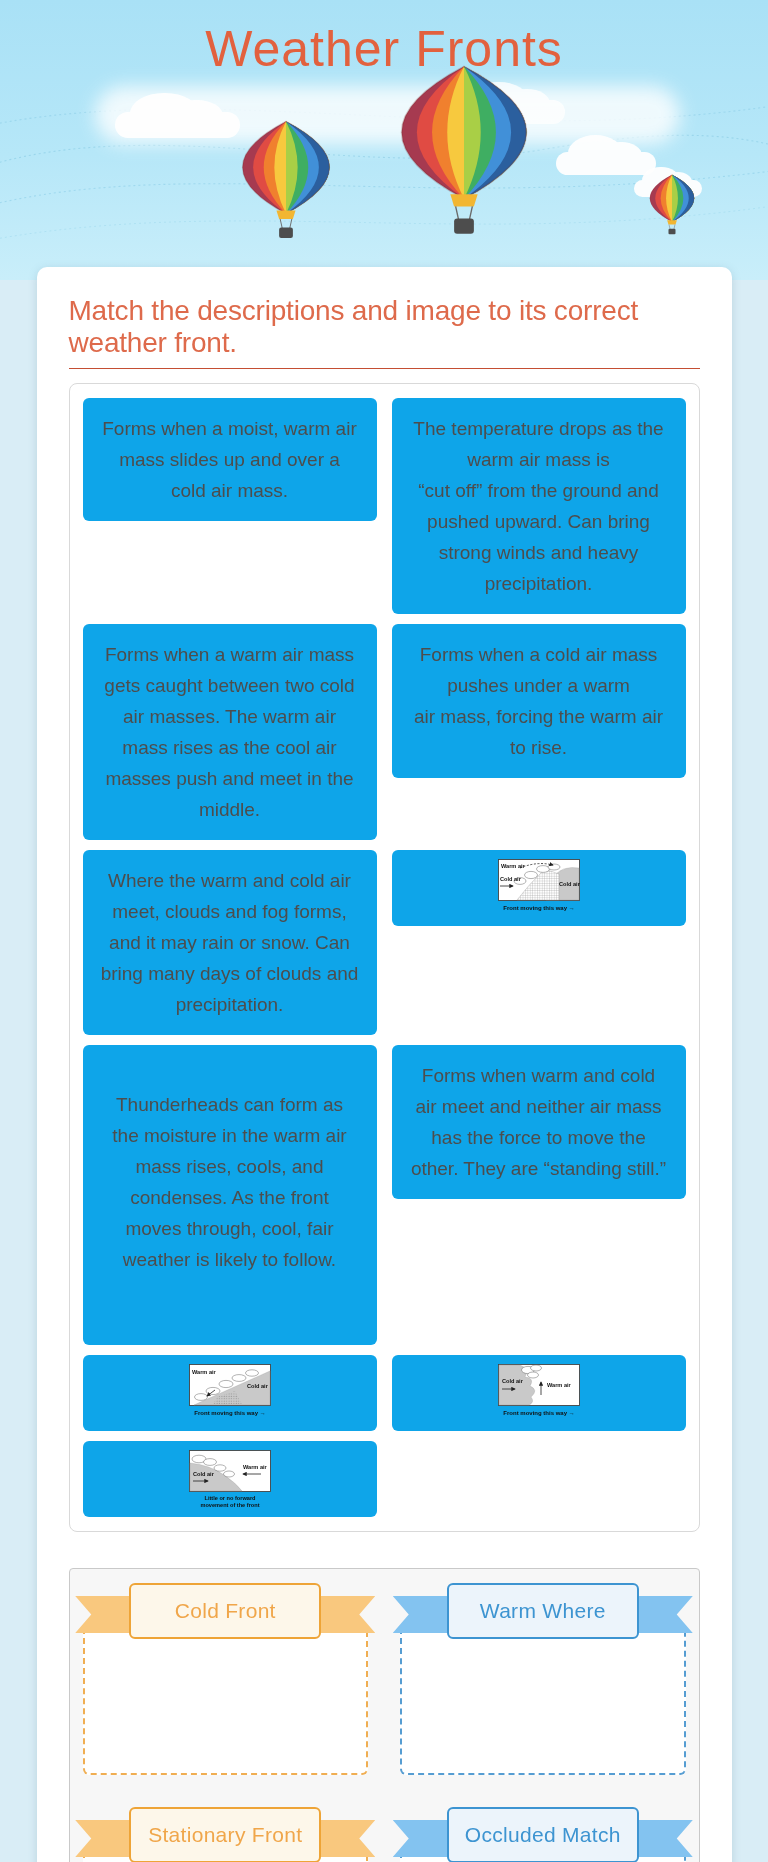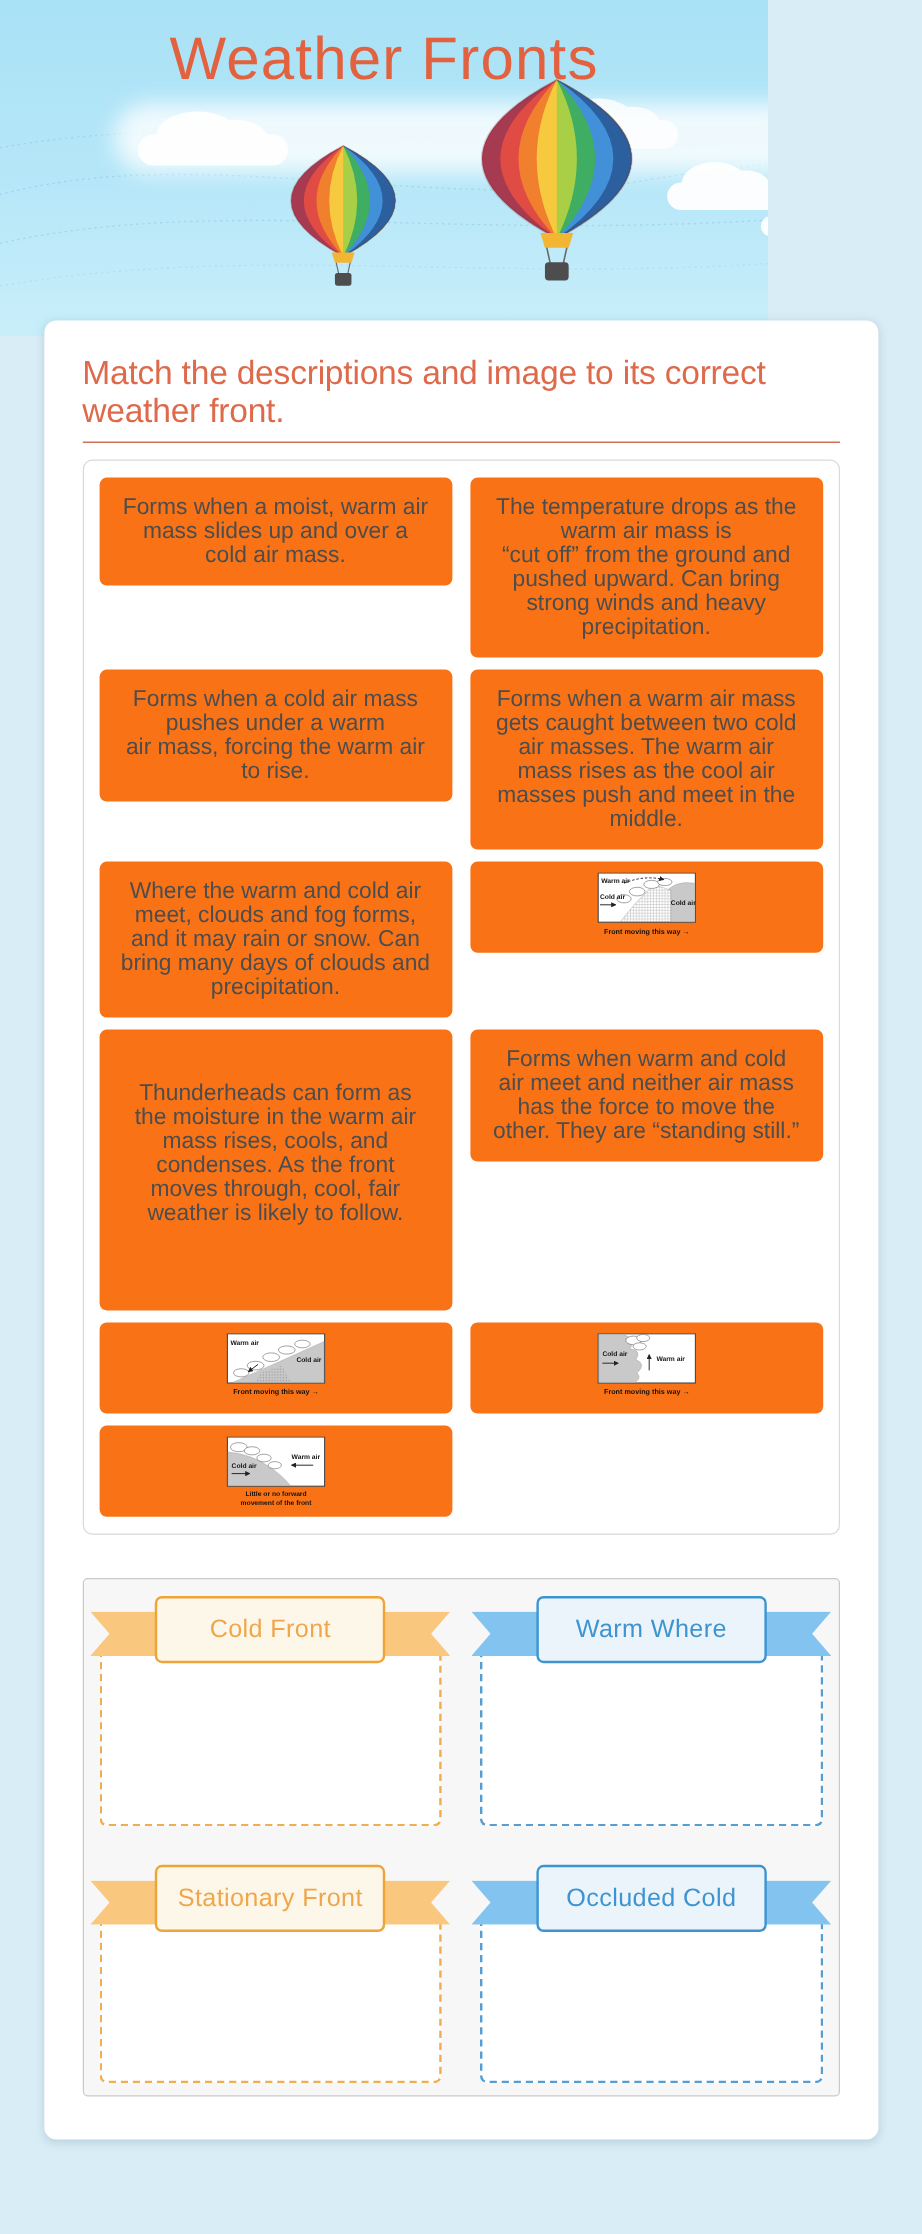--- a/index.html
+++ b/index.html
@@ -6,21 +6,21 @@
   html,body { width:768px; }
   body {
     font-family:"Liberation Sans", sans-serif;
     background:#d9edf6;
     min-height:1862px;
     position:relative;
   }
 
   
   .sky {
-    position:relative; width:640px; height:280px; overflow:hidden;
+    position:relative; width:768px; height:280px; overflow:hidden;
     background:linear-gradient(180deg,#a9e1f6 0%,#b6e7f8 55%,#c9eefa 100%);
   }
   .sky svg.arcs { position:absolute; inset:0; }
   .haze {
     position:absolute; left:95px; top:86px; width:585px; height:58px;
     background:#ffffff; opacity:.8; border-radius:40px; filter:blur(9px);
   }
   .cloud { position:absolute; background:#fff; border-radius:999px; opacity:.95; }
   .cloud::before, .cloud::after {
     content:""; position:absolute; background:#fff; border-radius:50%;
@@ -52,22 +52,22 @@
   
   .match-panel {
     margin-top:14px; border:1px solid #d9d9d9; border-radius:8px;
     background:#fff; padding:14px 13px;
   }
   .match-grid {
     display:grid; grid-template-columns:1fr 1fr;
     column-gap:15px; row-gap:10px; align-items:start;
   }
   .card {
-    background:#f97316; border-radius:6px; padding:15px 18px;
-    font-size:19px; line-height:20px; color:#4d4d4d;
+    background:#0ea5e9; border-radius:6px; padding:15px 18px;
+    font-size:19px; line-height:31px; color:#4d4d4d;
     text-align:center; white-space:pre-line;
   }
   .card.pad-lg { padding-top:44px; padding-bottom:70px; }
   .img-card {
     display:flex; align-items:center; justify-content:center;
     padding:9px 10px; white-space:normal;
   }
   .diagram { width:100px; height:58px; display:block; }
   .dlabel  { font-size:5.6px; font-weight:700; fill:#111; }
   .dcaption{ font-size:6px;   font-weight:700; fill:#111; }
@@ -172,23 +172,23 @@
 
   <h2 class="instruction">Match the descriptions and image to its correct weather front.</h2>
 
   <div class="match-panel">
     <div class="match-grid">
 
       <div class="card">Forms when a moist, warm air mass slides up and over a cold air mass.</div>
       <div class="card">The temperature drops as the warm air mass is
 “cut off” from the ground and pushed upward. Can bring strong winds and heavy precipitation.</div>
 
+      <div class="card">Forms when a warm air mass gets caught between two cold air masses. The warm air mass rises as the cool air masses push and meet in the middle.</div>
       <div class="card">Forms when a cold air mass pushes under a warm
 air mass, forcing the warm air to rise.</div>
-      <div class="card">Forms when a warm air mass gets caught between two cold air masses. The warm air mass rises as the cool air masses push and meet in the middle.</div>
 
       <div class="card">Where the warm and cold air meet, clouds and fog forms, and it may rain or snow. Can bring many days of clouds and precipitation.</div>
 
       <div class="card img-card">
         <svg class="diagram" viewBox="0 0 100 58">
           <rect class="dframe" x="9.5" y="0.5" width="81" height="41"></rect>
           <path class="gmass" d="M57,41 L90,41 L90,9 Q72,6 64,19 Q59,29 57,41 Z"></path>
           <path d="M28,41 L70,41 L70,15 L56,10 Q40,25 28,41 Z" fill="url(#hatch)" stroke="#8a8a8a" stroke-width=".3"></path>
           <ellipse class="cl" cx="31" cy="22" rx="6" ry="3.4"></ellipse>
           <ellipse class="cl" cx="42" cy="16" rx="6.5" ry="3.6"></ellipse>
@@ -286,21 +286,21 @@
           <div class="rb-flag right"></div>
           <div class="rb-box">Stationary Front</div>
         </div>
         <div class="dz-box h2 orange"></div>
       </div>
 
       <div class="dz-cell">
         <div class="ribbon blue-scheme">
           <div class="rb-flag left"></div>
           <div class="rb-flag right"></div>
-          <div class="rb-box">Occluded Cold</div>
+          <div class="rb-box">Occluded Match</div>
         </div>
         <div class="dz-box h2 blue"></div>
       </div>
 
     </div>
   </div>
 
 </div>
 
 </body></html>

